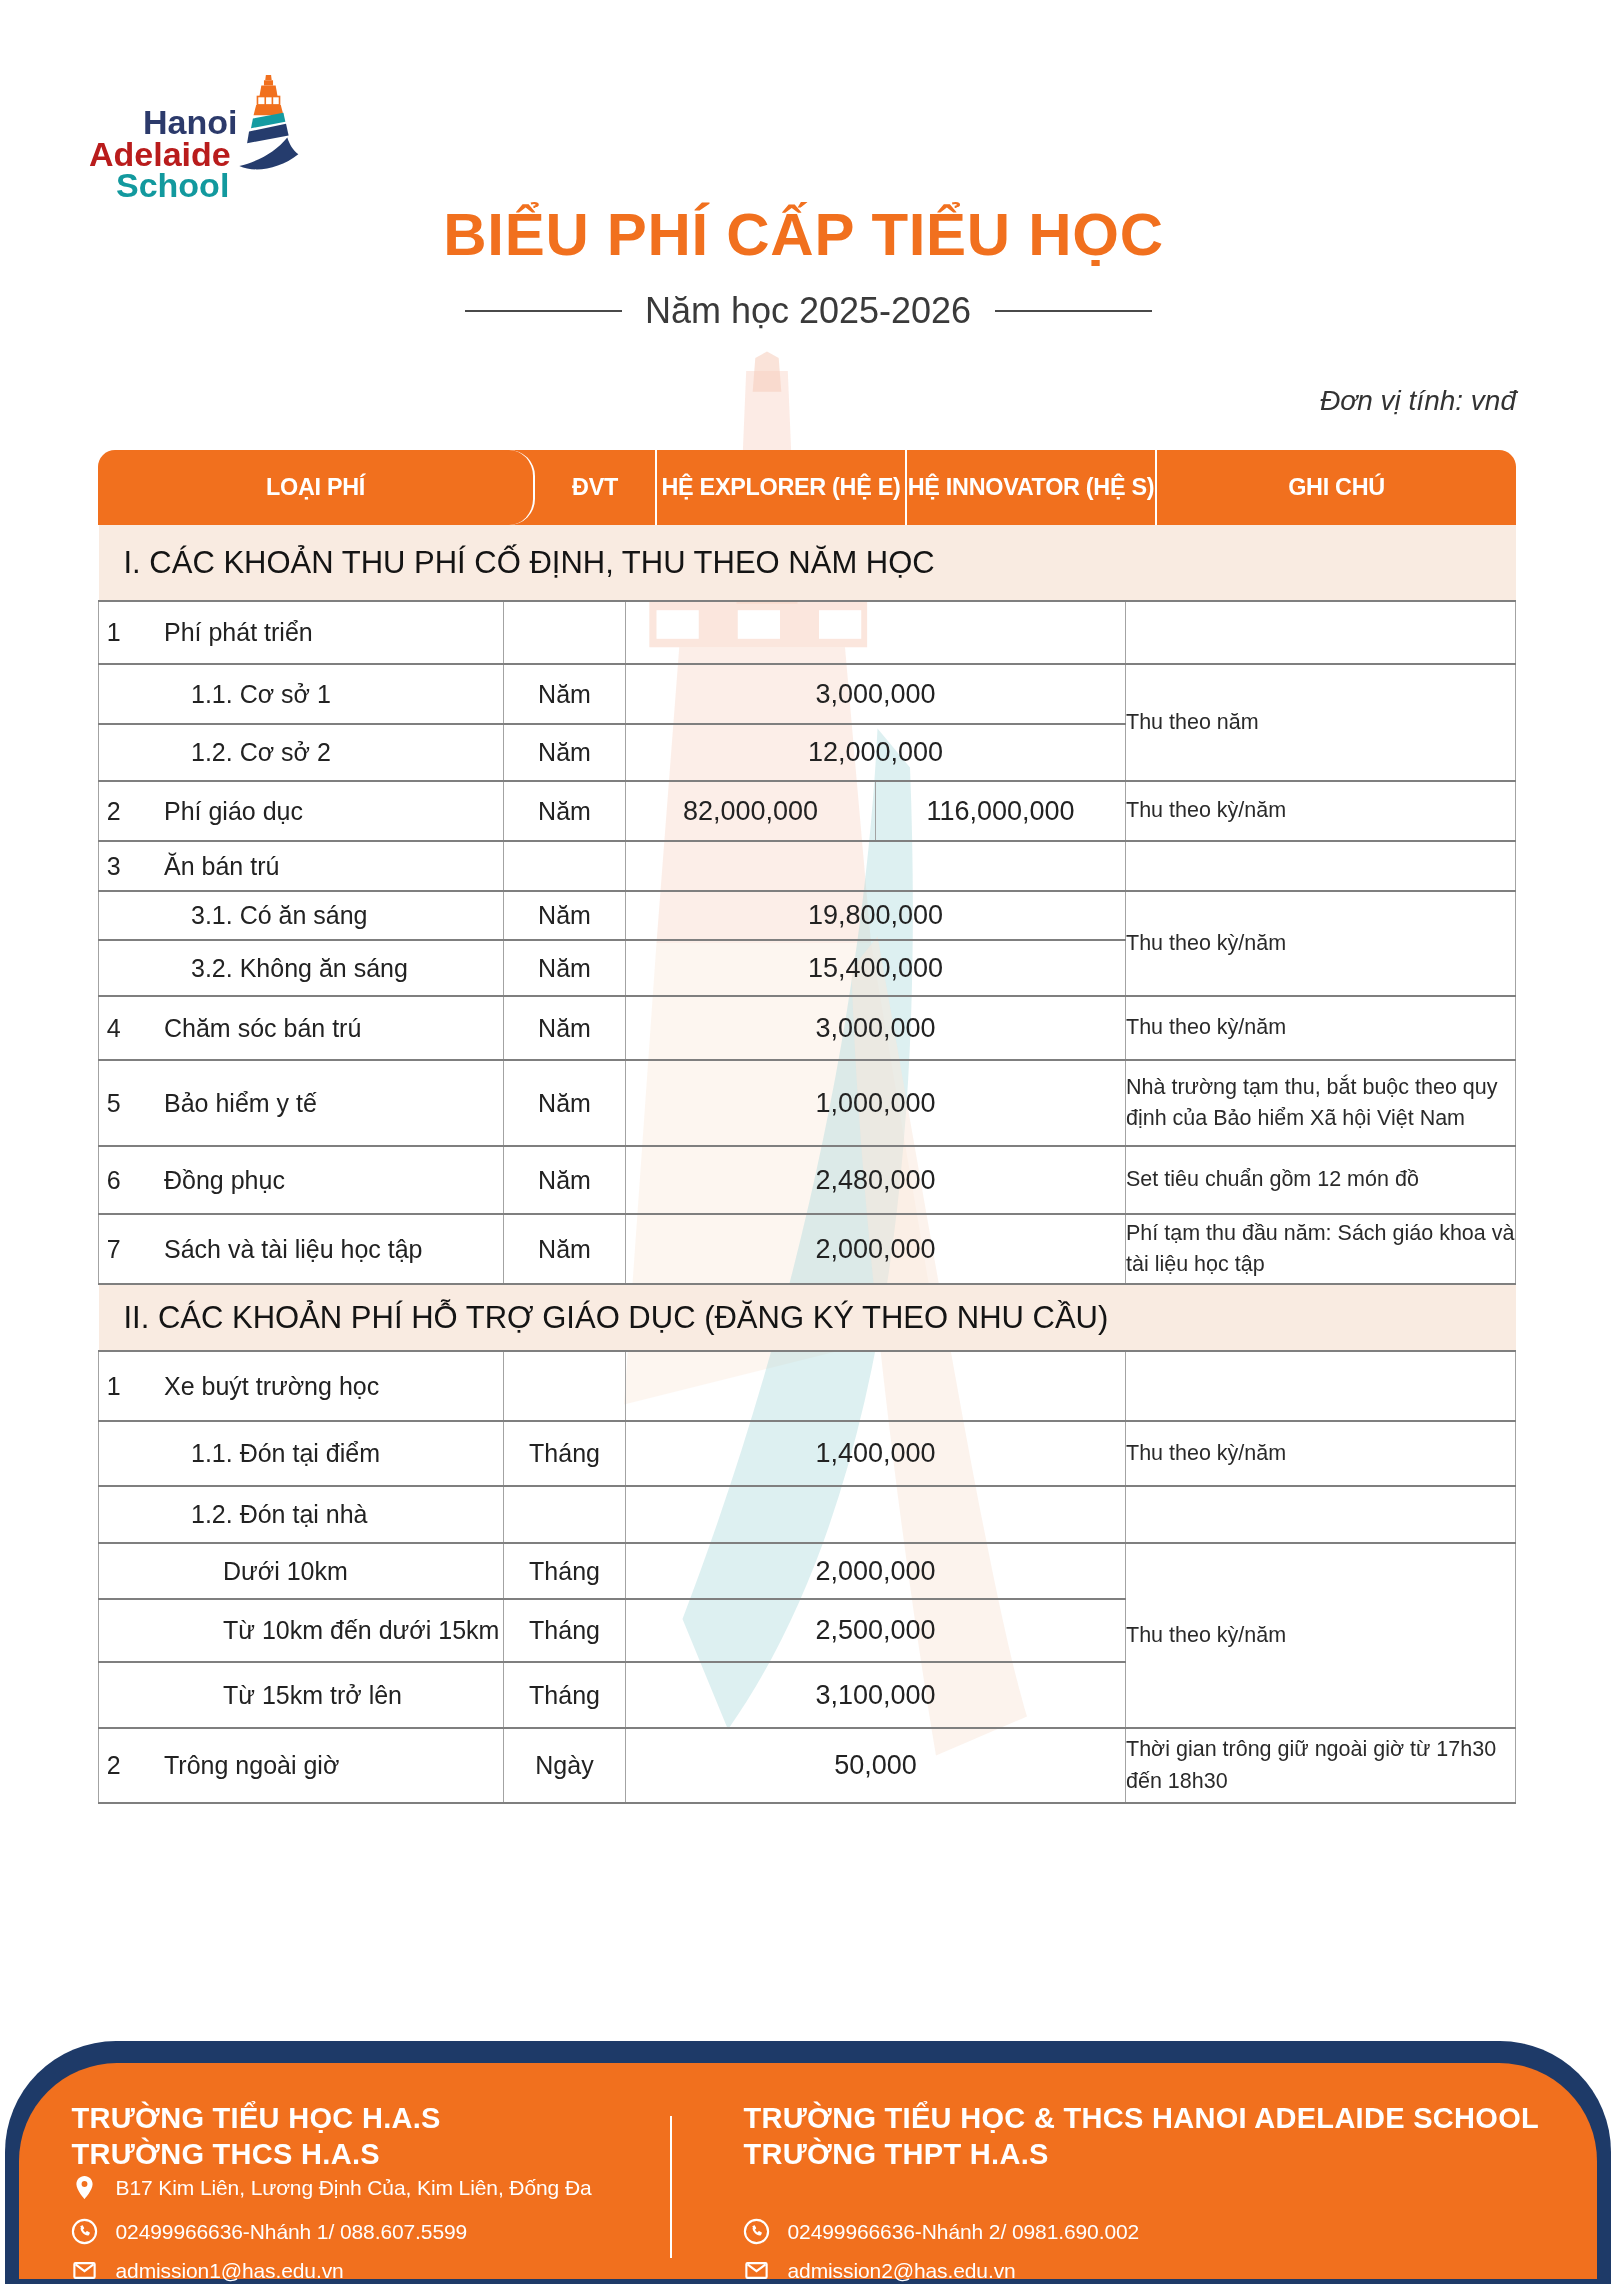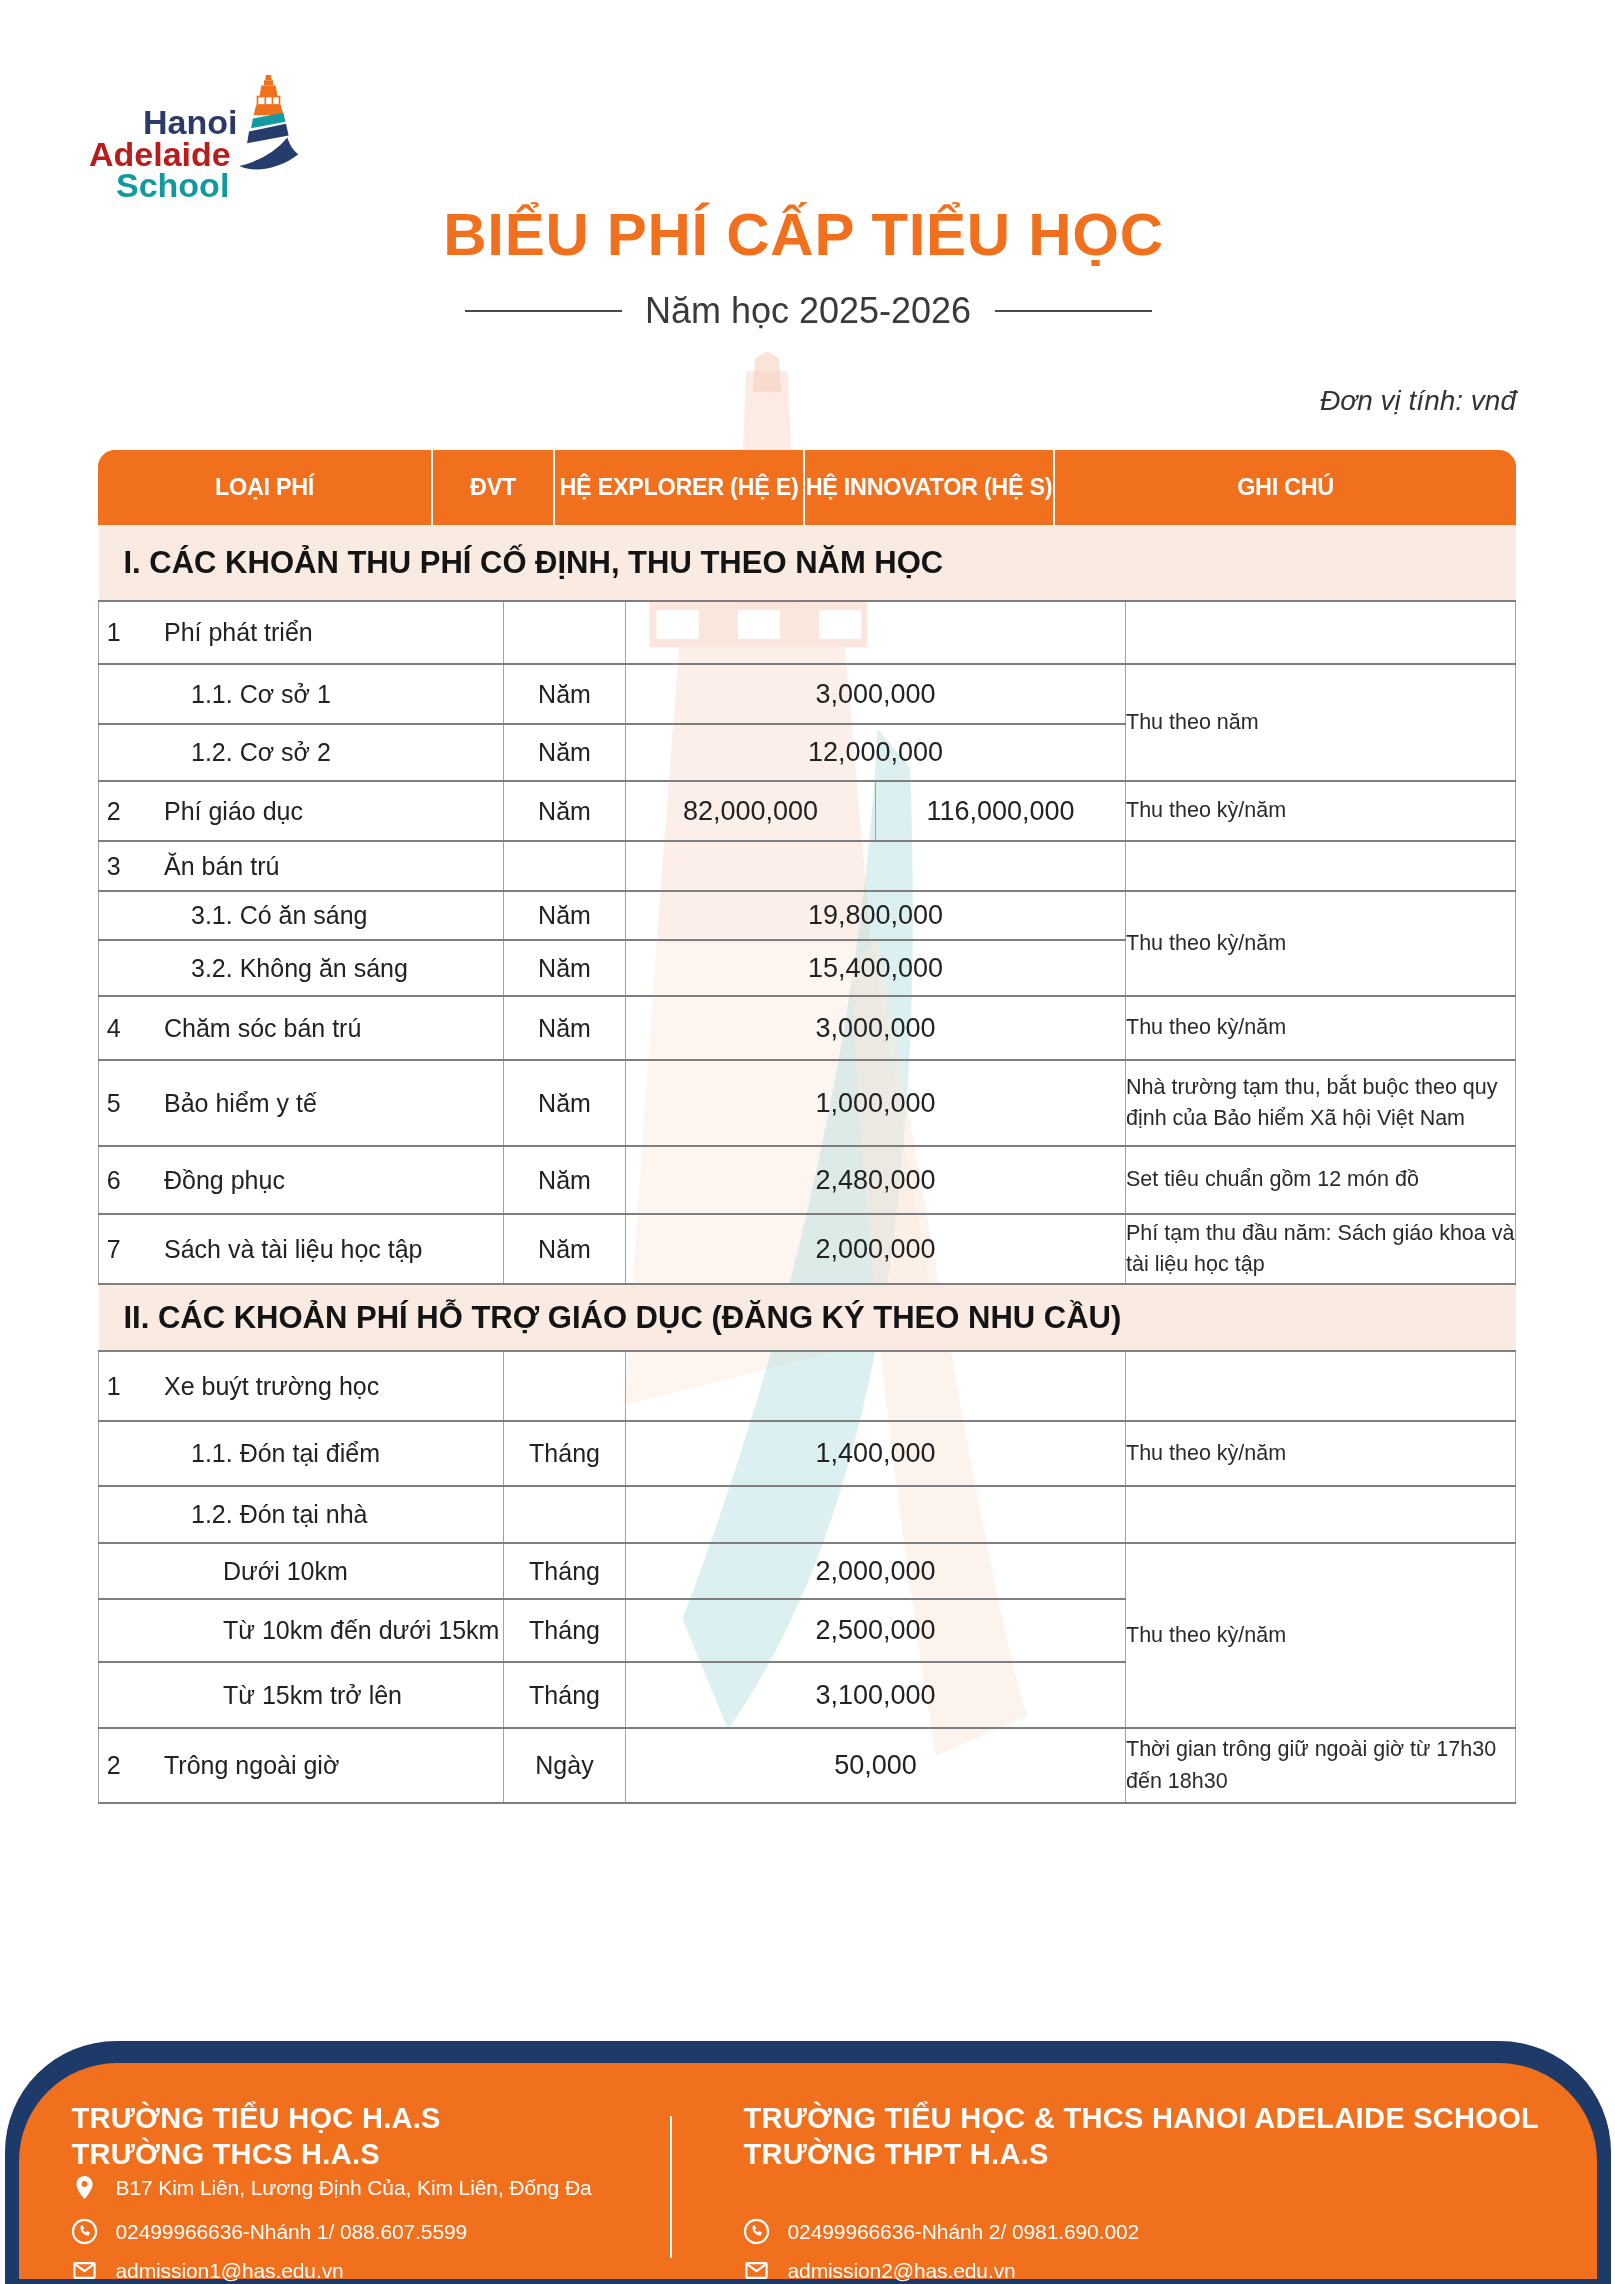--- a/index.html
+++ b/index.html
@@ -23,30 +23,30 @@
   .unit-note{position:absolute;right:100px;top:385px;font-size:28px;font-style:italic;color:#333;}
 
   
   .watermark{position:absolute;left:572px;top:351px;z-index:0;pointer-events:none;}
 
   
   .table-wrap{position:absolute;left:98px;top:450px;width:1418px;z-index:1;}
   .thead{display:flex;height:75px;background:#F1701E;border-radius:17px 17px 0 0;
          color:#fff;font-weight:700;font-size:23.4px;letter-spacing:-0.3px;}
   .thead .th{display:flex;align-items:center;justify-content:center;box-sizing:border-box;text-align:center;}
-  .th1{width:335px;border-right:2.6px solid #fff;}
+  .th1{width:437px;border-right:2.6px solid #fff;border-radius:26px;}
   .th2{width:122px;border-right:2.6px solid #fff;}
   .th3{width:250px;border-right:2.6px solid #fff;}
   .th4{width:250px;border-right:2.6px solid #fff;}
   .th5{flex:1;}
 
   table.fee{border-collapse:collapse;table-layout:fixed;width:1418px;font-size:25px;color:#222;}
   table.fee td{border:1.3px solid #a3a3a3;border-top:2px solid #7f7f7f;border-bottom:2px solid #7f7f7f;
                vertical-align:middle;background:transparent;box-sizing:border-box;padding:0;}
-  tr.band td{background:#F9EBE1;font-size:31px;font-weight:700;color:#141414;
+  tr.band td{background:#F9EBE1;font-size:31px;font-weight:400;color:#141414;
              padding-left:25px;border-left:none;border-right:none;}
   tr.band-first td{border-top:none;}
   td.c1{padding-left:27px;}
   td.c1 .no{display:inline-block;width:65px;padding-left:7.8px;box-sizing:border-box;}
   td.c1.sub{padding-left:92px;}
   td.c1.lvl2{padding-left:124px;}
   td.dvt{text-align:center;font-size:25px;}
   td.val{text-align:center;font-size:27px;}
   td.note{font-size:21.5px;line-height:1.45;padding:6.5px 21px;color:#2a2a2a;}
 

